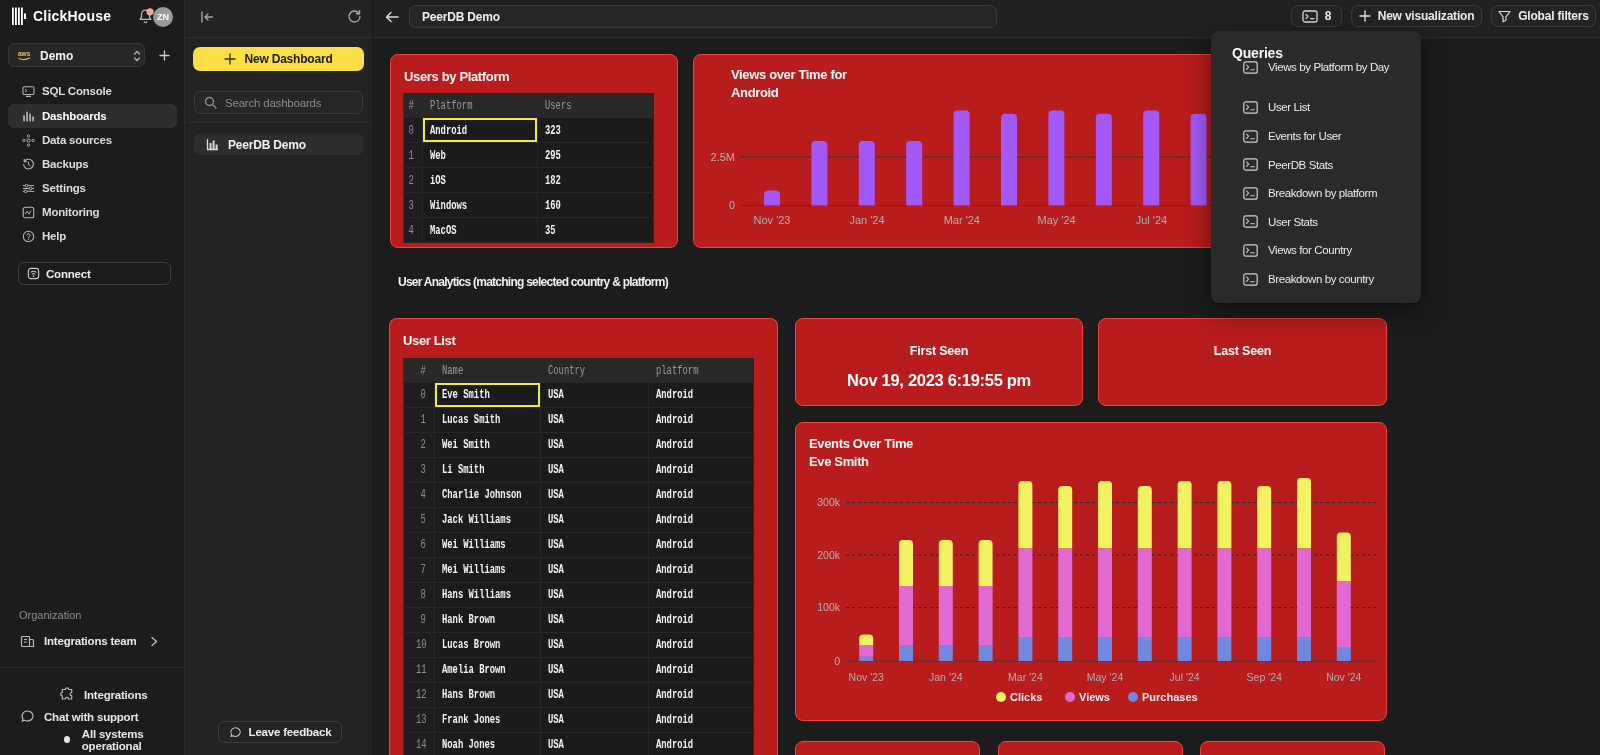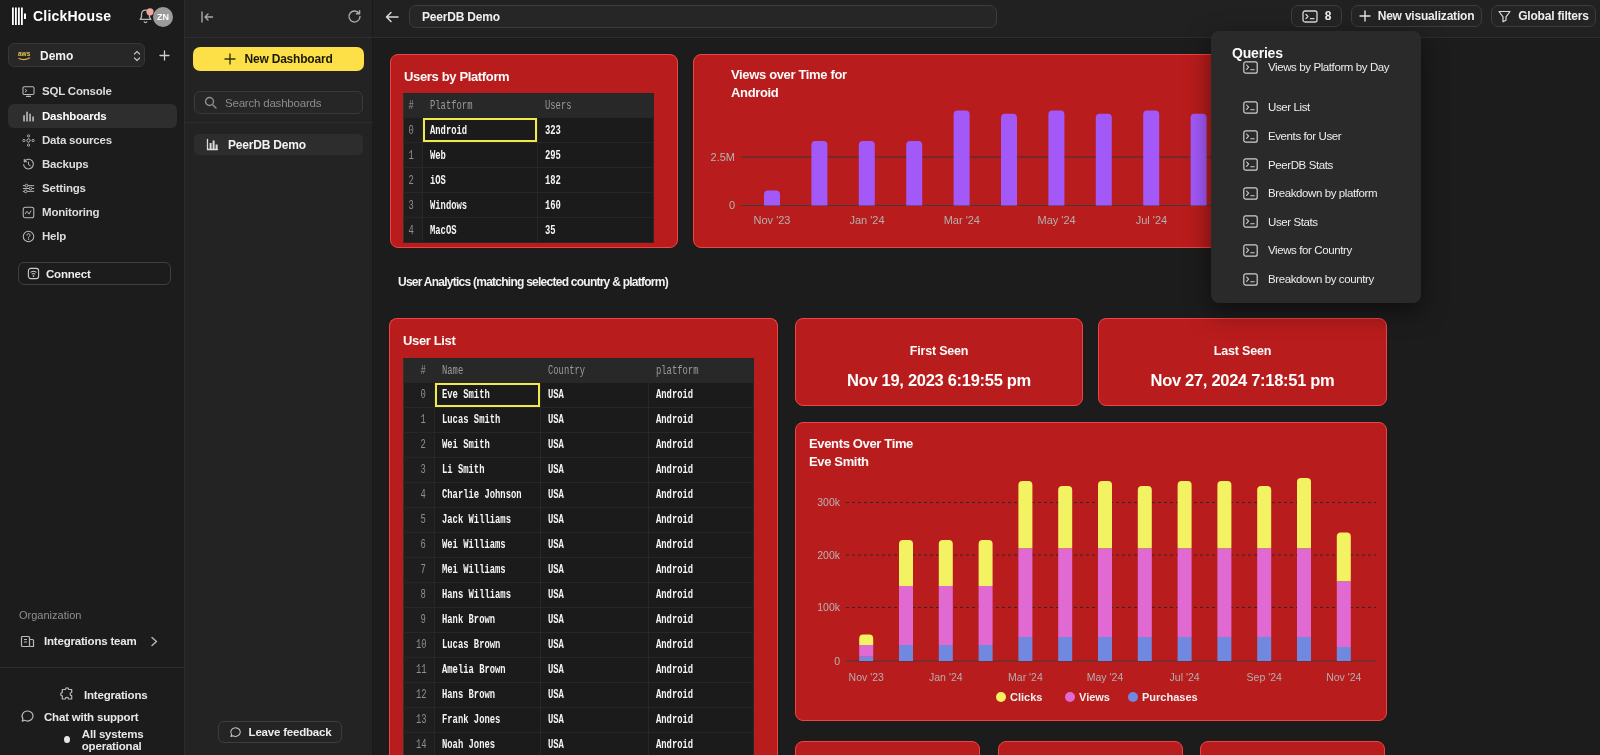--- a/index.html
+++ b/index.html
@@ -373,21 +373,20 @@
     </table>
 </div>
 
 <div class="card" style="left:795px;top:318px;width:288px;height:88px;">
   <div style="position:absolute;left:0;top:25px;width:100%;text-align:center;font-size:12.5px;letter-spacing:-0.2px;font-weight:bold;color:#fafafa;">First Seen</div>
   <div style="position:absolute;left:0;top:51.5px;width:100%;text-align:center;font-size:16.5px;letter-spacing:-0.3px;font-weight:bold;color:#ffffff;">Nov 19, 2023 6:19:55 pm</div>
 </div>
 
 <div class="card" style="left:1098px;top:318px;width:289px;height:88px;">
   <div style="position:absolute;left:0;top:25px;width:100%;text-align:center;font-size:12.5px;letter-spacing:-0.2px;font-weight:bold;color:#fafafa;">Last Seen</div>
-  <div style="position:absolute;left:0;top:51.5px;width:100%;text-align:center;font-size:16.5px;letter-spacing:-0.3px;font-weight:bold;color:#ffffff;">Nov 27, 2024 7:18:51 pm</div>
 </div>
 
 <div class="card" style="left:795px;top:422px;width:592px;height:299px;overflow:hidden;">
   <div class="ctitle" style="position:absolute;left:13px;top:12px;line-height:18px;">Events Over Time<br>Eve Smith</div>
   <svg class="abs" style="left:0;top:0;" width="592" height="299" viewBox="0 0 592 299" id="events-svg">
     <line x1="50" y1="79.5" x2="580" y2="79.5" stroke="#2b2b2b" stroke-width="1" stroke-dasharray="3 3"></line>
     <line x1="50" y1="132" x2="580" y2="132" stroke="#2b2b2b" stroke-width="1" stroke-dasharray="3 3"></line>
     <line x1="50" y1="184.5" x2="580" y2="184.5" stroke="#2b2b2b" stroke-width="1" stroke-dasharray="3 3"></line>
     <line x1="50" y1="238" x2="580" y2="238" stroke="#3c3c3c" stroke-width="1"></line>
     <text x="44" y="83" font-size="10.5" fill="#b5b5b5" text-anchor="end" font-family="Liberation Sans">300k</text>

